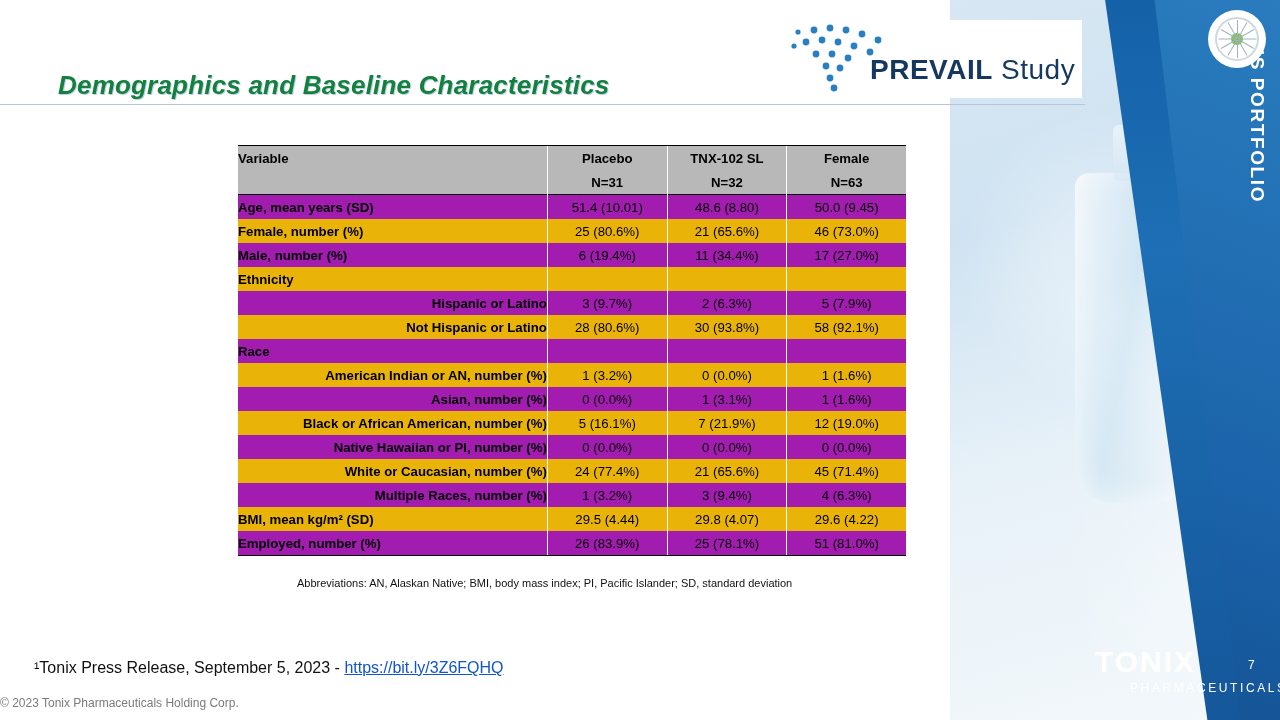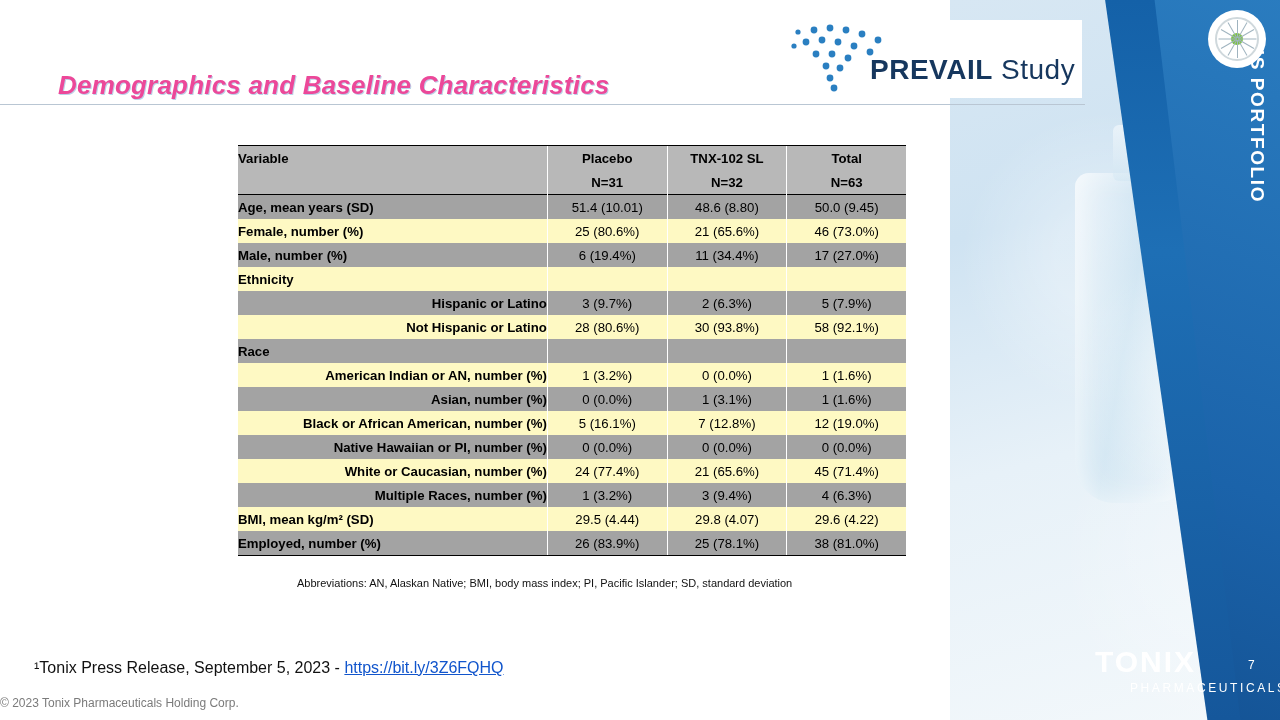--- a/index.html
+++ b/index.html
@@ -67,21 +67,21 @@
   }
   .logo-circle .ray{
     position:absolute;width:1px;height:18px;background:#9fb3bf;top:1px;left:50%;
     transform-origin:50% 19px;
   }
 
   
   .title{
     position:absolute; left:58px; top:70px;
     font-size:26px; font-weight:bold; font-style:italic;
-    color:#ec4899;
+    color:#15803d;
     text-shadow:1px 1px 0 #bcd2e8;
     letter-spacing:.2px;
   }
   .header-rule{
     position:absolute; left:0; top:104px; width:1085px; height:1px;
     background:#b9c6d3;
   }
   .prevail-logo{
     position:absolute; left:770px; top:20px; width:312px; height:78px;
     background:#ffffff;
@@ -114,22 +114,22 @@
     height:27px;
   }
   .hdr2 td{
     background:#b8b8b8;
     font-weight:bold;
     height:25px;
   }
   td.var{ width:276px; padding-left:9px; text-align:left; }
   td.val{ width:106px; text-align:center; }
   .col-div{ border-left:1px solid #ffffff; }
-  .rowA td{ background:#a3a3a3; }
-  .rowB td{ background:#fef9c3; }
+  .rowA td{ background:#a21caf; }
+  .rowB td{ background:#eab308; }
   .indent{ text-align:right !important; padding-right:10px; }
   .bold{ font-weight:bold; }
   .topline td{ border-top:1px solid #000; }
   .botline td{ border-bottom:1px solid #000; }
   .abbrev{
     position:absolute; left:297px; top:577px;
     font-size:11px; color:#111;
   }
   
   .footnote{
@@ -209,21 +209,21 @@
 
 <div class="title">Demographics and Baseline Characteristics</div>
 <div class="header-rule"></div>
 
 <table class="main">
   <thead>
     <tr class="hdr">
       <td class="var">Variable</td>
       <td class="val col-div">Placebo</td>
       <td class="val col-div">TNX-102 SL</td>
-      <td class="val col-div">Total</td>
+      <td class="val col-div">Female</td>
     </tr>
     <tr class="hdr2">
       <td class="var"></td>
       <td class="val col-div">N=31</td>
       <td class="val col-div">N=32</td>
       <td class="val col-div">N=63</td>
     </tr>
   </thead>
   <tbody id="tbody">
       <tr class="rowA topline">
@@ -276,21 +276,21 @@
       </tr>
       <tr class="rowA">
         <td class="var bold indent">Asian, number (%)</td>
         <td class="val col-div">0 (0.0%)</td>
         <td class="val col-div">1 (3.1%)</td>
         <td class="val col-div">1 (1.6%)</td>
       </tr>
       <tr class="rowB">
         <td class="var bold indent">Black or African American, number (%)</td>
         <td class="val col-div">5 (16.1%)</td>
-        <td class="val col-div">7 (12.8%)</td>
+        <td class="val col-div">7 (21.9%)</td>
         <td class="val col-div">12 (19.0%)</td>
       </tr>
       <tr class="rowA">
         <td class="var bold indent">Native Hawaiian or PI, number (%)</td>
         <td class="val col-div">0 (0.0%)</td>
         <td class="val col-div">0 (0.0%)</td>
         <td class="val col-div">0 (0.0%)</td>
       </tr>
       <tr class="rowB">
         <td class="var bold indent">White or Caucasian, number (%)</td>
@@ -307,21 +307,21 @@
       <tr class="rowB">
         <td class="var bold">BMI, mean kg/m² (SD)</td>
         <td class="val col-div">29.5 (4.44)</td>
         <td class="val col-div">29.8 (4.07)</td>
         <td class="val col-div">29.6 (4.22)</td>
       </tr>
       <tr class="rowA botline">
         <td class="var bold">Employed, number (%)</td>
         <td class="val col-div">26 (83.9%)</td>
         <td class="val col-div">25 (78.1%)</td>
-        <td class="val col-div">38 (81.0%)</td>
+        <td class="val col-div">51 (81.0%)</td>
       </tr>
     </tbody>
 </table>
 
 <div class="abbrev">Abbreviations: AN,  Alaskan Native; BMI,  body mass index; PI,  Pacific Islander; SD, standard deviation</div>
 
 <div class="footnote">
   <span>¹Tonix Press Release, September 5, 2023 - </span><a href="#">https://bit.ly/3Z6FQHQ</a>
 </div>
 <div class="copyright">© 2023 Tonix Pharmaceuticals Holding Corp.</div>

